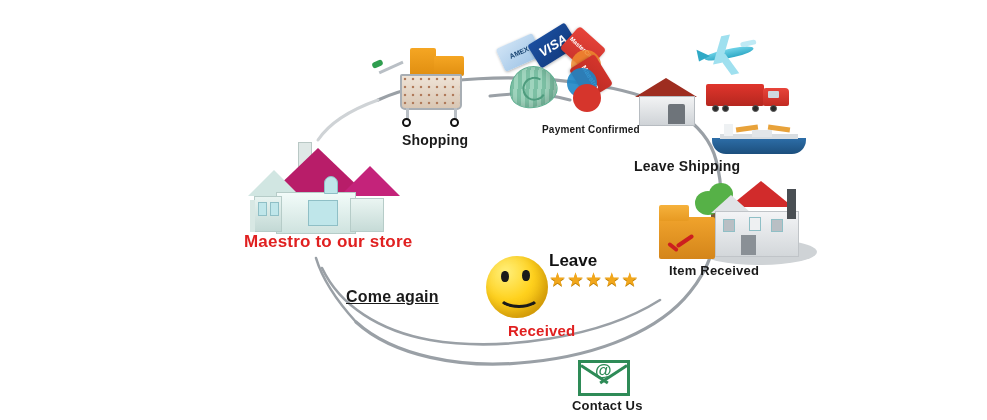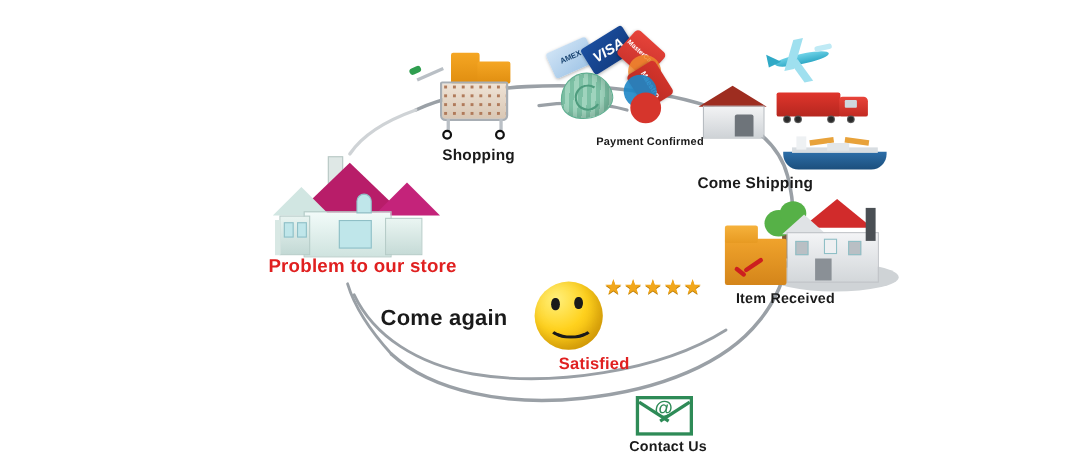--- a/index.html
+++ b/index.html
@@ -177,21 +177,21 @@
     </div>
 
     <div class="art" style="left:76px;top:94px;width:104px;height:34px;">
       <div class="sh-hull" style="left:2px;top:14px;width:94px;height:16px;"></div>
       <div class="sh-deck" style="left:10px;top:10px;width:78px;height:5px;"></div>
       <div class="sh-crane" style="left:26px;top:2px;width:22px;height:5px;transform:rotate(-8deg);"></div>
       <div class="sh-crane" style="left:58px;top:2px;width:22px;height:5px;transform:rotate(8deg);"></div>
       <div class="sh-cab" style="left:14px;top:0;width:9px;height:12px;"></div>
       <div class="sh-crane" style="left:42px;top:6px;width:20px;height:7px;background:#e2e6e9;"></div>
     </div>
-    <div class="lbl" style="left:0;top:128px;font-size:14px;">Come Shipping</div>
+    <div class="lbl" style="left:0;top:128px;font-size:14px;">Leave Shipping</div>
   </div>
 
   <div class="node" style="left:655px;top:177px;width:170px;height:110px;">
     <div class="ground" style="left:46px;top:62px;width:116px;height:26px;"></div>
 
     <div class="art" style="left:38px;top:6px;width:40px;height:52px;">
       <div class="tree-t" style="left:18px;top:28px;width:5px;height:24px;"></div>
       <div class="tree-c" style="left:2px;top:8px;width:26px;height:24px;"></div>
       <div class="tree-c" style="left:16px;top:0;width:24px;height:22px;"></div>
     </div>
@@ -218,44 +218,45 @@
     <div class="lbl" style="left:14px;top:86px;font-size:13px;">Item Received</div>
   </div>
 
   <div class="node" style="left:486px;top:252px;width:160px;height:90px;">
     <div class="smiley happy" style="left:0;top:4px;width:62px;height:62px;">
       <div class="eye" style="left:15px;top:15px;width:8px;height:11px;"></div>
       <div class="eye" style="left:36px;top:14px;width:8px;height:11px;"></div>
       <div class="mouth-h" style="left:11px;top:26px;width:38px;height:20px;"></div>
     </div>
     <div class="review-stack" style="left:63px;top:0;width:96px;">
+      <div class="rw">Leave</div>
       <div class="stars">
         <span>★</span>
         <span>★</span>
         <span>★</span>
         <span>★</span>
         <span>★</span>
       </div>
     </div>
-    <div class="lbl red" style="left:22px;top:70px;font-size:15px;">Satisfied</div>
+    <div class="lbl red" style="left:22px;top:70px;font-size:15px;">Received</div>
   </div>
 
 
   <div class="node" style="left:572px;top:360px;width:92px;height:60px;">
     <div class="art" style="left:6px;top:0;width:52px;height:36px;">
       <div class="env" style="left:0;top:0;width:52px;height:36px;"></div>
       <div class="env-d1" style="left:3px;top:4px;width:32px;transform:rotate(33deg);"></div>
       <div class="env-d2" style="left:49px;top:4px;width:32px;transform:rotate(147deg);"></div>
       <div class="at" style="left:17px;top:2px;">@</div>
     </div>
     <div class="lbl" style="left:0;top:38px;font-size:13px;">Contact Us</div>
   </div>
 
 
-  <div class="lbl" style="left:346px;top:278px;font-size:20px;">Come again</div>
+  <div class="lbl" style="left:346px;top:288px;font-size:16px;text-decoration:underline;">Come again</div>
 
   <div class="node" style="left:240px;top:140px;width:200px;height:120px;">
     <div class="art" style="left:6px;top:0;width:156px;height:100px;">
       <div class="h-chim" style="left:52px;top:2px;width:12px;height:26px;background:#dfe8e6;border:1px solid #b9c8c5;"></div>
 
       <div class="h-roof" style="left:24px;top:8px;border-left:48px solid transparent;border-right:48px solid transparent;border-bottom:46px solid #b81d69;"></div>
 
       <div class="h-roof" style="left:94px;top:26px;border-left:30px solid transparent;border-right:30px solid transparent;border-bottom:30px solid #c4237a;"></div>
 
       <div class="h-roof" style="left:2px;top:30px;border-left:26px solid transparent;border-right:26px solid transparent;border-bottom:26px solid #d1e6e2;"></div>
@@ -263,16 +264,16 @@
       <div class="h-wall" style="left:30px;top:52px;width:78px;height:40px;background:linear-gradient(180deg,#f2fbf9,#cfe3df);border:1px solid #b6ccc8;"></div>
       <div class="h-wall" style="left:8px;top:56px;width:26px;height:34px;background:linear-gradient(180deg,#e8f4f1,#c3d9d5);border:1px solid #b6ccc8;"></div>
       <div class="h-wall" style="left:104px;top:58px;width:32px;height:32px;background:linear-gradient(180deg,#eaf5f2,#c6dbd7);border:1px solid #b6ccc8;"></div>
 
       <div class="h-win" style="left:78px;top:36px;width:14px;height:18px;border-radius:7px 7px 0 0;"></div>
       <div class="h-win" style="left:62px;top:60px;width:30px;height:26px;"></div>
       <div class="h-win" style="left:12px;top:62px;width:9px;height:14px;"></div>
       <div class="h-win" style="left:24px;top:62px;width:9px;height:14px;"></div>
       <div class="h-wall" style="left:4px;top:60px;width:5px;height:32px;background:#d8e8e4;"></div>
     </div>
-    <div class="lbl red" style="left:4px;top:92px;font-size:17px;">Problem to our store</div>
+    <div class="lbl red" style="left:4px;top:92px;font-size:17px;">Maestro to our store</div>
   </div>
 
 </div>
 
 </body></html>

